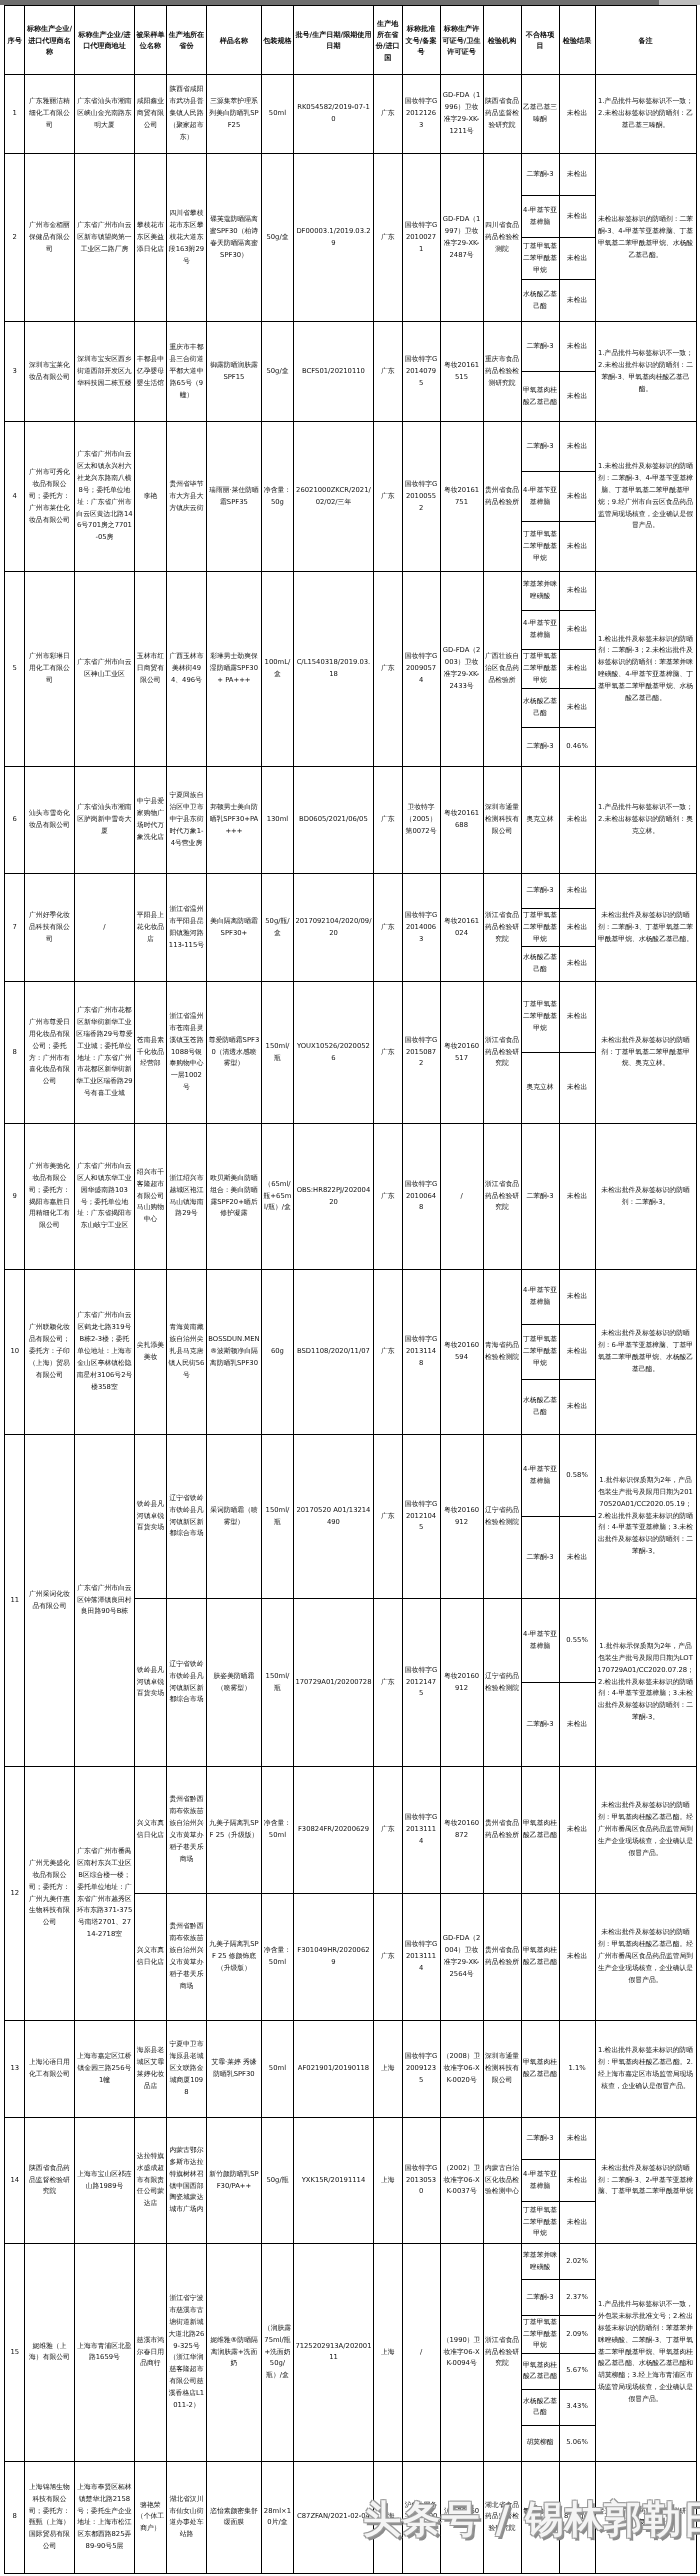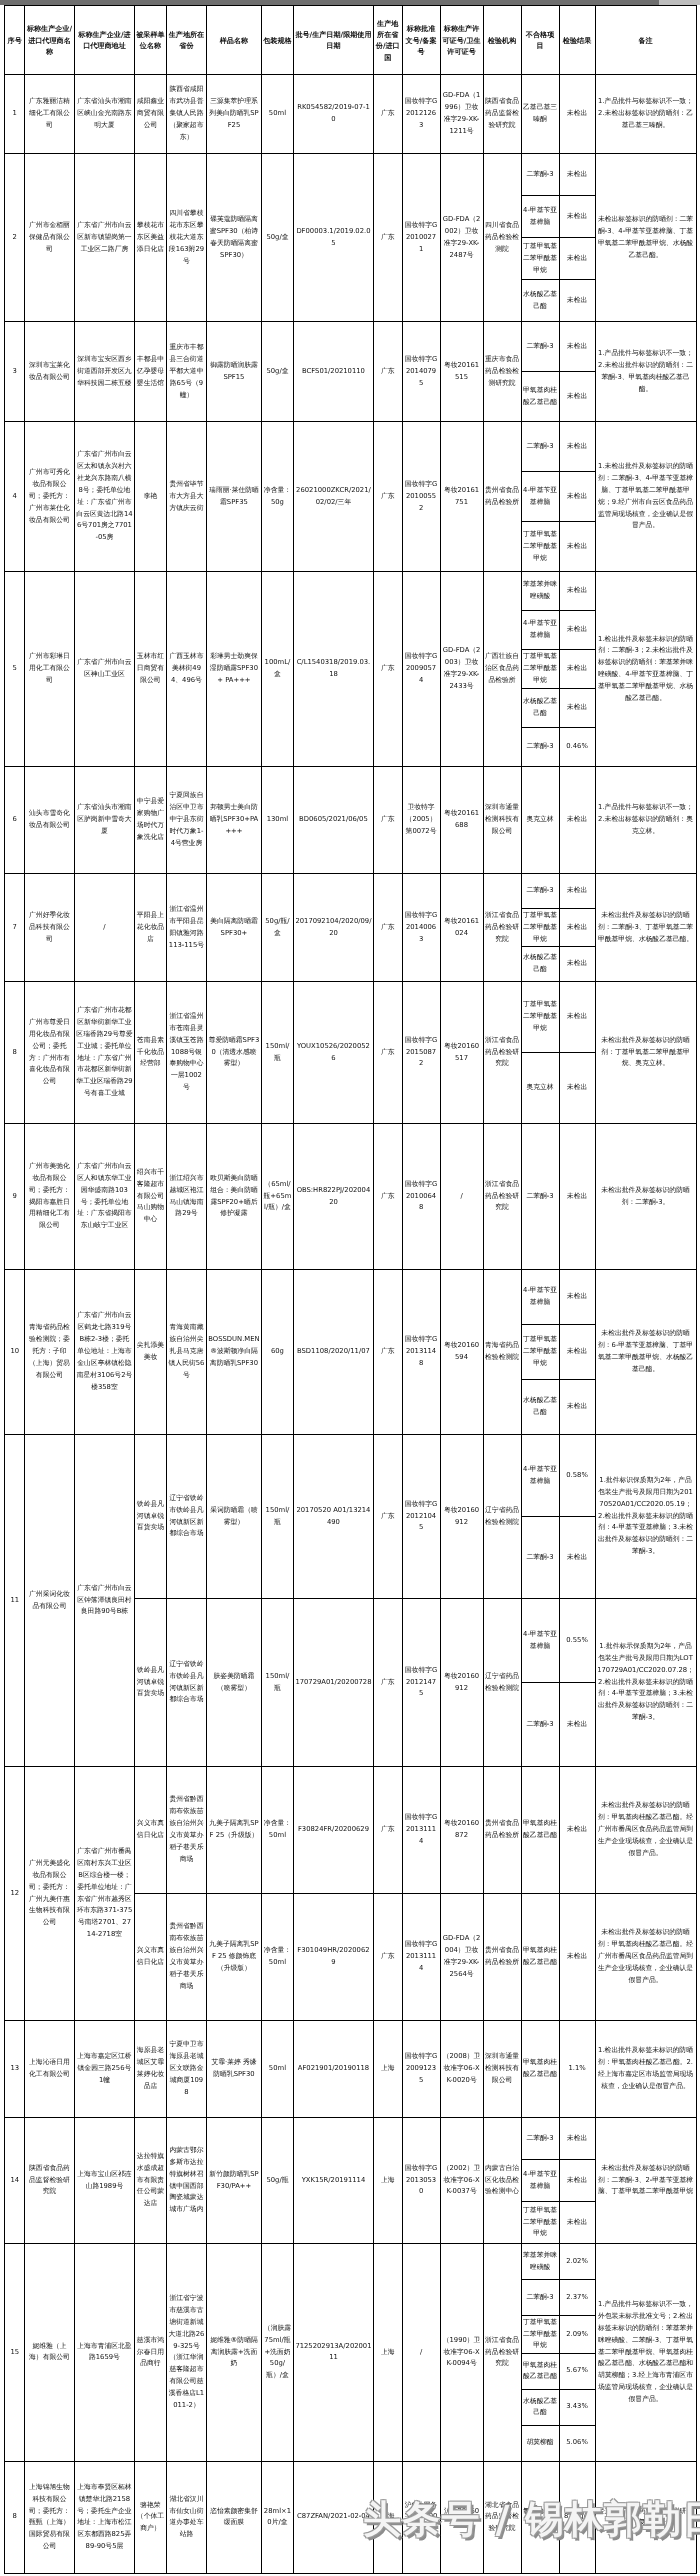--- a/index.html
+++ b/index.html
@@ -115,24 +115,24 @@
         <td>1.产品批件与标签标识不一致；2.未检出标签标识的防晒剂：乙基己基三嗪酮。</td>
       </tr>
       <tr class="entry-top" style="height: 42px;">
         <td rowspan="4">2</td>
         <td rowspan="4">广州市金栢丽保健品有限公司</td>
         <td rowspan="4">广东省广州市白云区新市镇望岗第一工业区二路厂房</td>
         <td rowspan="4">攀枝花市东区美益添日化店</td>
         <td rowspan="4">四川省攀枝花市东区攀枝花大道东段163附29号</td>
         <td rowspan="4">碟芙蔻防晒隔离蜜SPF30（柏诗春天防晒隔离蜜SPF30）</td>
         <td rowspan="4">50g/盒</td>
-        <td rowspan="4">DF00003.1/2019.02.05</td>
+        <td rowspan="4">DF00003.1/2019.03.29</td>
         <td rowspan="4">广东</td>
         <td rowspan="4">国妆特字G20100271</td>
-        <td rowspan="4">GD-FDA（2002）卫妆准字29-XK-2487号</td>
+        <td rowspan="4">GD-FDA（1997）卫妆准字29-XK-2487号</td>
         <td rowspan="4">四川省食品药品检验检测院</td>
         <td>二苯酮-3</td>
         <td>未检出</td>
         <td rowspan="4">未检出标签标识的防晒剂：二苯酮-3、4-甲基苄亚基樟脑、丁基甲氧基二苯甲酰基甲烷、水杨酸乙基己酯。</td>
       </tr>
       <tr style="height: 42px;">
         <td>4-甲基苄亚基樟脑</td>
         <td>未检出</td>
       </tr>
       <tr style="height: 42px;">
@@ -297,21 +297,21 @@
         <td>广东</td>
         <td>国妆特字G20100648</td>
         <td>/</td>
         <td>浙江省食品药品检验研究院</td>
         <td>二苯酮-3</td>
         <td>未检出</td>
         <td>未检出批件及标签标识的防晒剂：二苯酮-3。</td>
       </tr>
       <tr class="entry-top" style="height: 55px;">
         <td rowspan="3">10</td>
-        <td rowspan="3">青海省药品检验检测院；委托方：子印（上海）贸易有限公司</td>
+        <td rowspan="3">广州联颖化妆品有限公司；委托方：子印（上海）贸易有限公司</td>
         <td rowspan="3">广东省广州市白云区鹤龙七路319号B栋2-3楼；委托单位地址：上海市金山区亭林镇松隐南星村3106号2号楼358室</td>
         <td rowspan="3">尖扎添美美妆</td>
         <td rowspan="3">青海黄南藏族自治州尖扎县马克唐镇人民街56号</td>
         <td rowspan="3">BOSSDUN.MEN®波斯顿净白隔离防晒乳SPF30</td>
         <td rowspan="3">60g</td>
         <td rowspan="3">BSD1108/2020/11/07</td>
         <td rowspan="3">广东</td>
         <td rowspan="3">国妆特字G20131148</td>
         <td rowspan="3">粤妆20160594</td>
         <td rowspan="3">青海省药品检验检测院</td>

